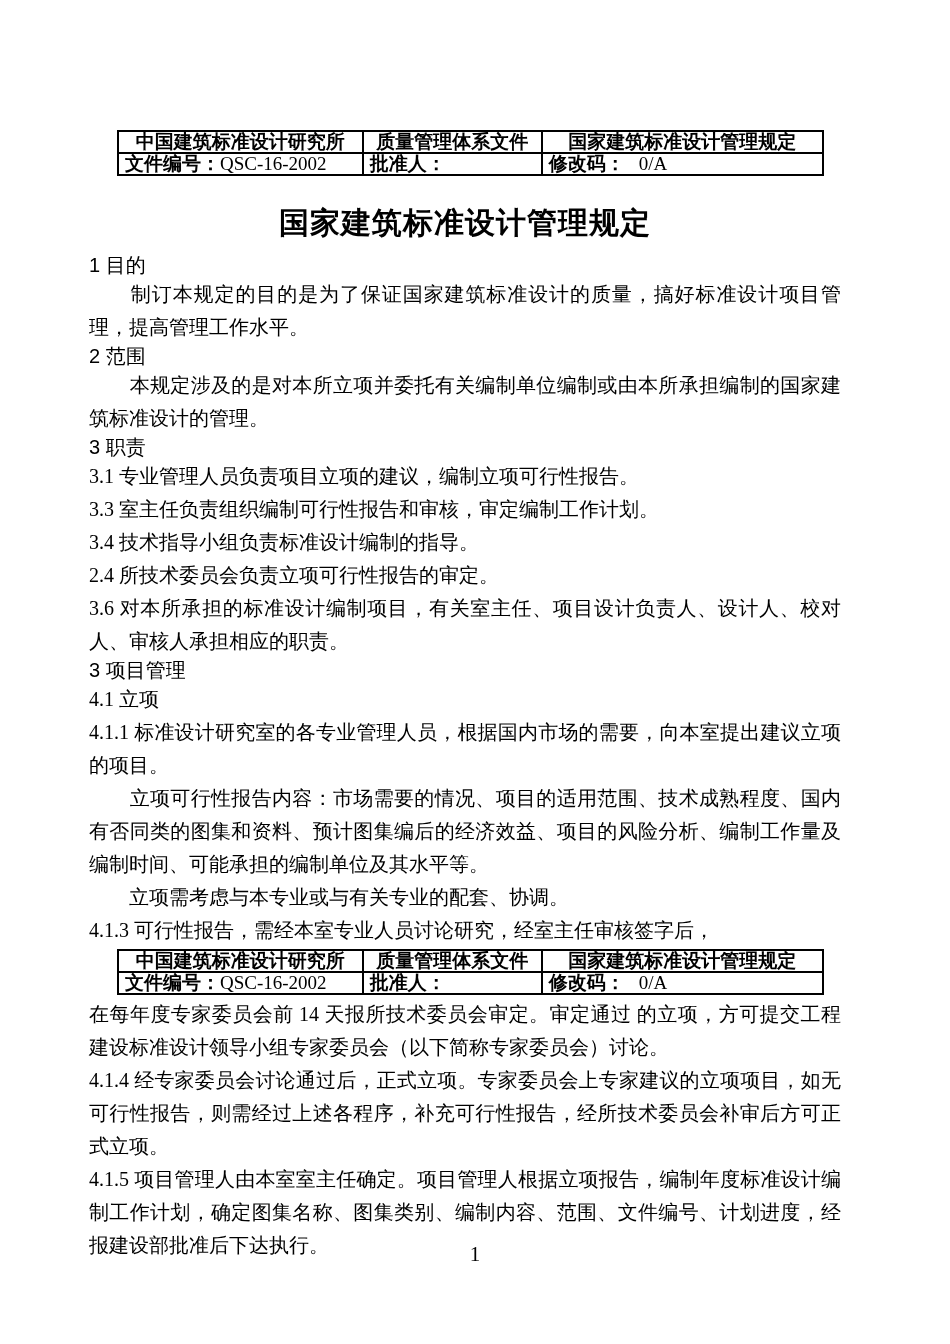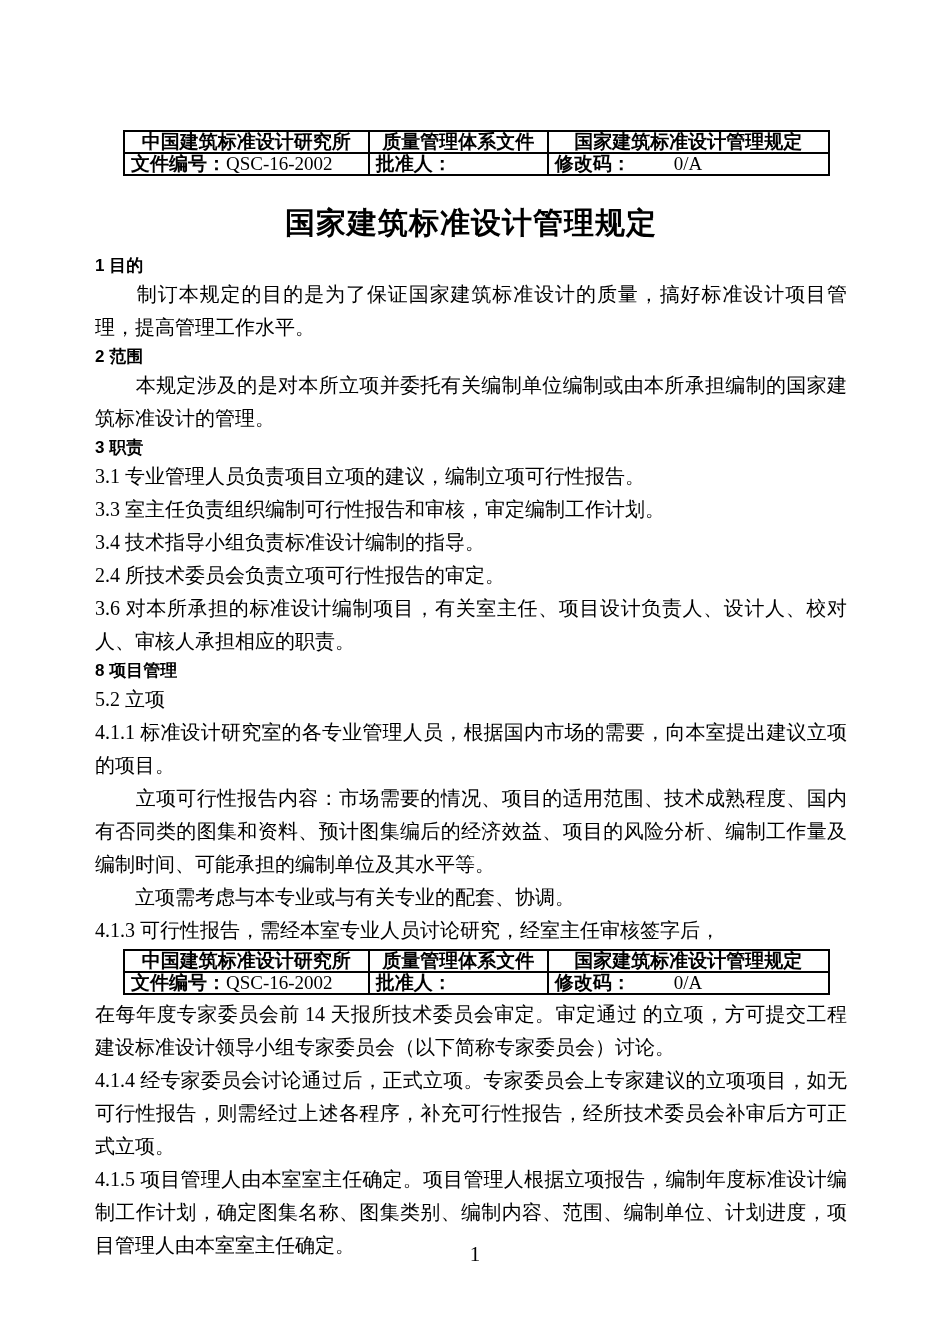--- a/index.html
+++ b/index.html
@@ -8,21 +8,21 @@
     position:relative;
     width:950px;
     height:1344px;
     background:#ffffff;
     color:#000000;
     font-family:"Liberation Serif", serif;
     overflow:hidden;
   }
   .content {
     position:absolute;
-    left:95px;
+    left:89px;
     top:130px;
     width:752px;
   }
   table.hdr-table {
     width:707px;
     margin-left:28px;
     border-collapse:collapse;
     table-layout:fixed;
     font-family:"Liberation Sans", sans-serif;
     font-weight:bold;
@@ -35,35 +35,35 @@
     padding:0 6px;
     white-space:nowrap;
     overflow:hidden;
     vertical-align:middle;
   }
   table.hdr-table td.c { text-align:center; }
   table.hdr-table .val {
     font-family:"Liberation Serif", serif;
     font-weight:normal;
   }
-  table.hdr-table .rev-val { margin-left:43px; }
+  table.hdr-table .rev-val { margin-left:14px; }
   .doc-title {
     font-family:"Liberation Sans", sans-serif;
     font-weight:bold;
     font-size:30px;
     line-height:46px;
     text-align:center;
     margin-top:24px;
     margin-bottom:7px;
     letter-spacing:1px;
   }
   .sec-h {
     font-family:"Liberation Sans", sans-serif;
-    font-weight:bold;
-    font-size:17px;
+    font-weight:normal;
+    font-size:20px;
     line-height:25px;
   }
   p.body-p {
     font-size:20px;
     line-height:33px;
     text-align:justify;
     word-break:break-all;
   }
   .mid-table-wrap { padding:2px 0 3px 0; }
   .page-num {
@@ -110,22 +110,22 @@
     <h2 class="sec-h">2 范围</h2>
     <p class="body-p">　　本规定涉及的是对本所立项并委托有关编制单位编制或由本所承担编制的国家建筑标准设计的管理。</p>
 
     <h2 class="sec-h">3 职责</h2>
     <p class="body-p">3.1 专业管理人员负责项目立项的建议，编制立项可行性报告。</p>
     <p class="body-p">3.3 室主任负责组织编制可行性报告和审核，审定编制工作计划。</p>
     <p class="body-p">3.4 技术指导小组负责标准设计编制的指导。</p>
     <p class="body-p">2.4 所技术委员会负责立项可行性报告的审定。</p>
     <p class="body-p">3.6 对本所承担的标准设计编制项目，有关室主任、项目设计负责人、设计人、校对人、审核人承担相应的职责。</p>
 
-    <h2 class="sec-h">8 项目管理</h2>
-    <p class="body-p">5.2 立项</p>
+    <h2 class="sec-h">3 项目管理</h2>
+    <p class="body-p">4.1 立项</p>
     <p class="body-p">4.1.1 标准设计研究室的各专业管理人员，根据国内市场的需要，向本室提出建议立项的项目。</p>
     <p class="body-p">　　立项可行性报告内容：市场需要的情况、项目的适用范围、技术成熟程度、国内有否同类的图集和资料、预计图集编后的经济效益、项目的风险分析、编制工作量及编制时间、可能承担的编制单位及其水平等。</p>
     <p class="body-p">　　立项需考虑与本专业或与有关专业的配套、协调。</p>
     <p class="body-p">4.1.3 可行性报告，需经本室专业人员讨论研究，经室主任审核签字后，</p>
 
     <div class="mid-table-wrap">
       <table class="hdr-table">
         <colgroup>
             <col style="width:34.7%">
             <col style="width:25.4%">
@@ -141,18 +141,18 @@
           <td><span>文件编号：</span><span class="val">QSC-16-2002</span></td>
           <td><span>批准人：</span><span class="val"></span></td>
           <td><span>修改码：</span><span class="val rev-val">0/A</span></td>
         </tr>
       </tbody>
         </table>
     </div>
 
     <p class="body-p">在每年度专家委员会前 14 天报所技术委员会审定。审定通过 的立项，方可提交工程建设标准设计领导小组专家委员会（以下简称专家委员会）讨论。</p>
     <p class="body-p">4.1.4 经专家委员会讨论通过后，正式立项。专家委员会上专家建议的立项项目，如无可行性报告，则需经过上述各程序，补充可行性报告，经所技术委员会补审后方可正式立项。</p>
-    <p class="body-p">4.1.5 项目管理人由本室室主任确定。项目管理人根据立项报告，编制年度标准设计编制工作计划，确定图集名称、图集类别、编制内容、范围、编制单位、计划进度，项目管理人由本室室主任确定。</p>
+    <p class="body-p">4.1.5 项目管理人由本室室主任确定。项目管理人根据立项报告，编制年度标准设计编制工作计划，确定图集名称、图集类别、编制内容、范围、文件编号、计划进度，经报建设部批准后下达执行。</p>
 
   </div>
 
   <div class="page-num">1</div>
 </div>
 
 </body></html>

